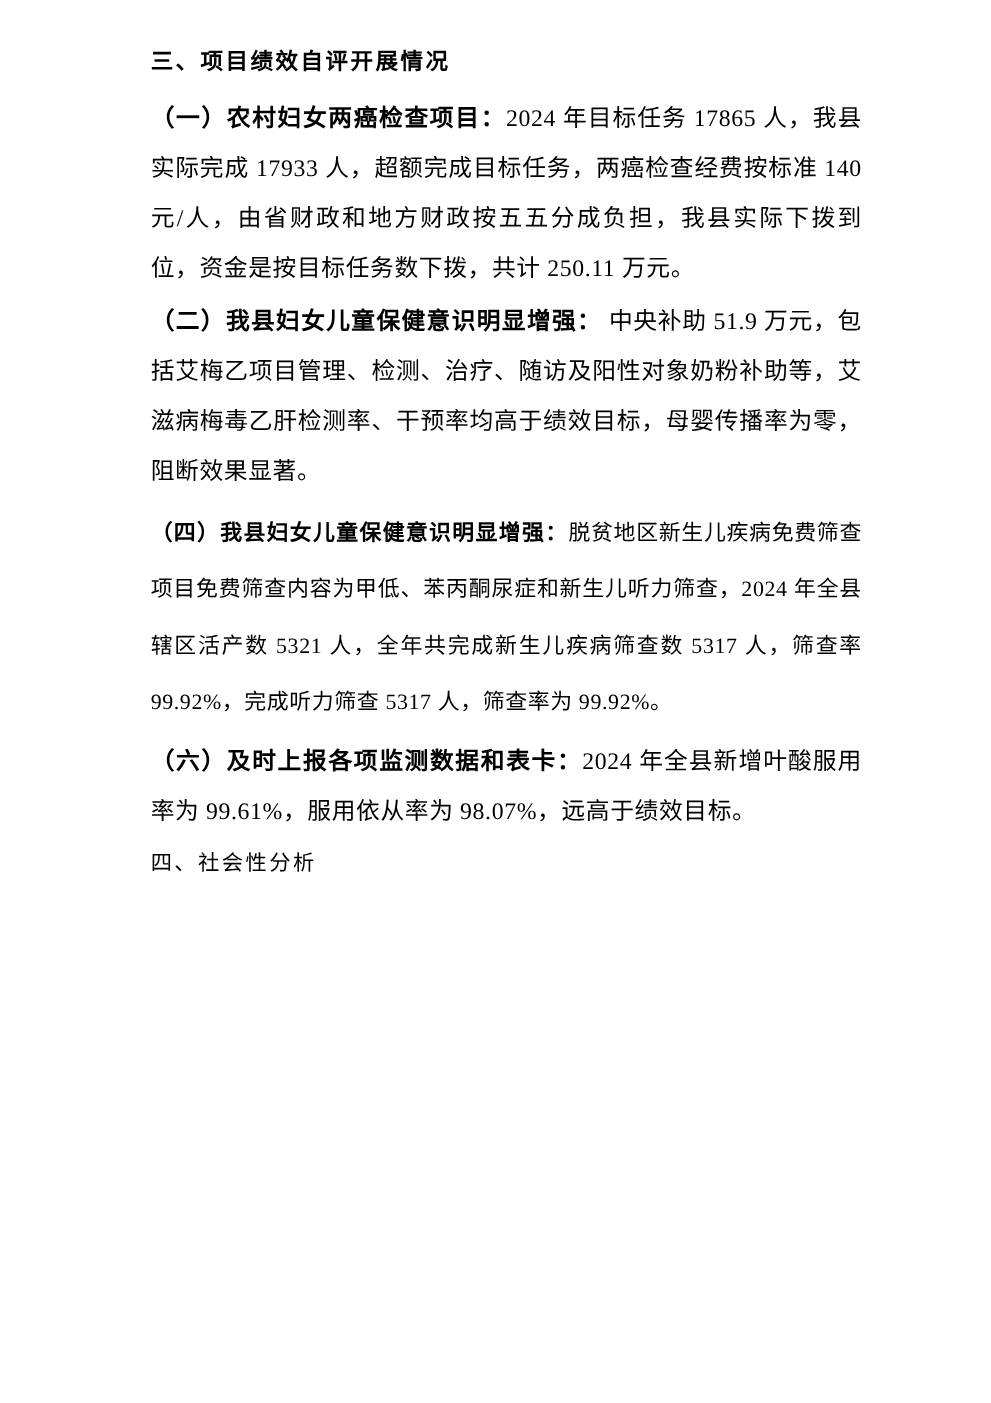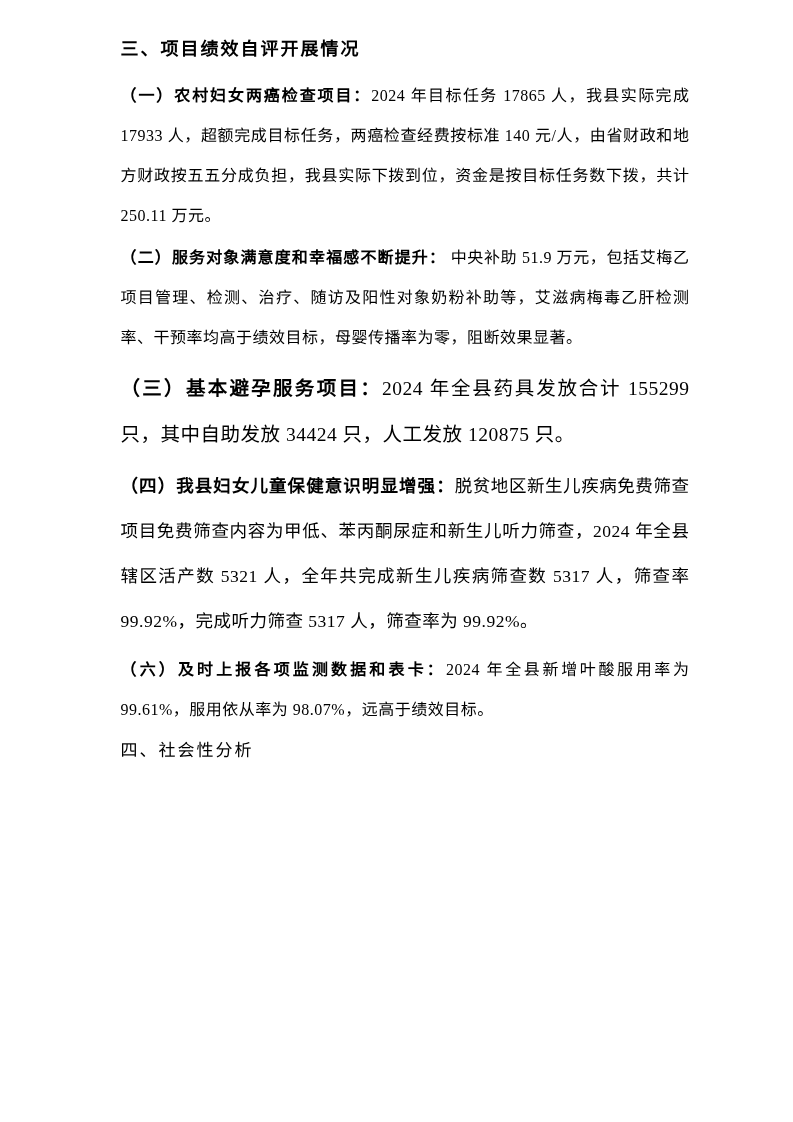--- a/index.html
+++ b/index.html
@@ -27,21 +27,21 @@
     margin: 0 0 12px 0;
   }
   .h-title2 {
     font-size: 17px;
     font-weight: 400;
     letter-spacing: 2px;
     line-height: 30px;
     margin: 6px 0 4px 0;
   }
   .para {
-    font-size: 16px;
+    font-size: 19px;
     line-height: 40px;
     margin: 0 0 2px 0;
     text-align: justify;
     letter-spacing: 0.5px;
   }
   .para b {
     font-weight: 700;
     letter-spacing: 1px;
   }
   .para.size-lg {
@@ -70,23 +70,22 @@
 </style>
 </head>
 <body>
 
 <div class="page">
 
   <h2 class="h-title">三、项目绩效自评开展情况</h2>
 
   <p class="para"><b>（一）农村妇女两癌检查项目：</b><span>2024 年目标任务 17865 人，我县实际完成 17933 人，超额完成目标任务，两癌检查经费按标准 140 元/人，由省财政和地方财政按五五分成负担，我县实际下拨到位，资金是按目标任务数下拨，共计 250.11 万元。</span></p>
 
-  <p class="para"><b>（二）服务对象满意度和幸福感不断提升：</b><span> 中央补助 51.9 万元，包括艾梅乙项目管理、检测、治疗、随访及阳性对象奶粉补助等，艾滋病梅毒乙肝检测率、干预率均高于绩效目标，母婴传播率为零，阻断效果显著。</span></p>
+  <p class="para"><b>（二）我县妇女儿童保健意识明显增强：</b><span> 中央补助 51.9 万元，包括艾梅乙项目管理、检测、治疗、随访及阳性对象奶粉补助等，艾滋病梅毒乙肝检测率、干预率均高于绩效目标，母婴传播率为零，阻断效果显著。</span></p>
 
-  <p class="para size-lg"><b>（三）基本避孕服务项目：</b><span>2024 年全县药具发放合计 155299 只，其中自助发放 34424 只，人工发放 120875 只。</span></p>
 
   <p class="para size-md"><b>（四）我县妇女儿童保健意识明显增强：</b><span>脱贫地区新生儿疾病免费筛查项目免费筛查内容为甲低、苯丙酮尿症和新生儿听力筛查，2024 年全县辖区活产数 5321 人，全年共完成新生儿疾病筛查数 5317 人，筛查率 99.92%，完成听力筛查 5317 人，筛查率为 99.92%。</span></p>
 
 
   <p class="para"><b>（六）及时上报各项监测数据和表卡：</b><span>2024 年全县新增叶酸服用率为 99.61%，服用依从率为 98.07%，远高于绩效目标。</span></p>
 
 
   <h2 class="h-title2">四、社会性分析</h2>
 
 

